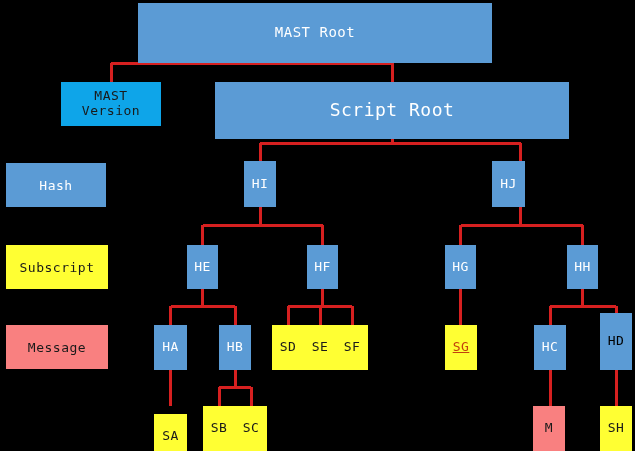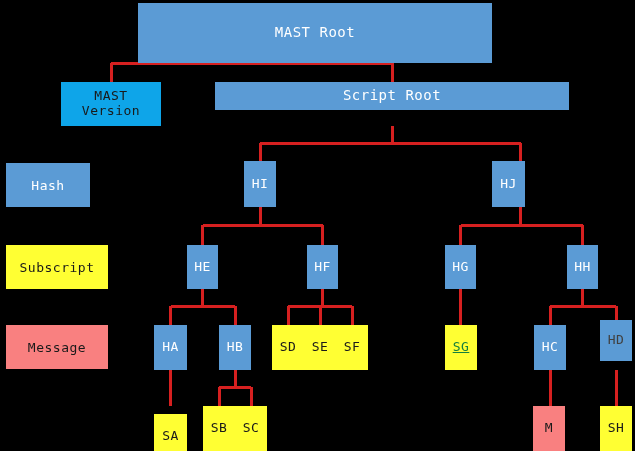--- a/index.html
+++ b/index.html
@@ -90,36 +90,36 @@
       <line x1="235" y1="370" x2="235" y2="387" stroke="#d62020" stroke-width="3" shape-rendering="crispEdges"></line>
       <line x1="219" y1="387" x2="251" y2="387" stroke="#d62020" stroke-width="3" shape-rendering="crispEdges"></line>
       <line x1="219" y1="387" x2="219" y2="406" stroke="#d62020" stroke-width="3" shape-rendering="crispEdges"></line>
       <line x1="251" y1="387" x2="251" y2="406" stroke="#d62020" stroke-width="3" shape-rendering="crispEdges"></line>
       <line x1="550" y1="370" x2="550" y2="406" stroke="#d62020" stroke-width="3" shape-rendering="crispEdges"></line>
       <line x1="616" y1="370" x2="616" y2="406" stroke="#d62020" stroke-width="3" shape-rendering="crispEdges"></line>
     </svg>
 <div class="node-box" style="left: 138px; top: 3px; width: 354px; height: 60px; background: rgb(91, 155, 213); color: rgb(255, 255, 255); font-size: 14px;">MAST Root</div>
     <div class="node-box" style="left: 61px; top: 82px; width: 100px; height: 44px; background: #0ea5e9; color: rgb(26, 26, 26); font-size: 13px;">MAST
 Version</div>
-    <div class="node-box" style="left: 215px; top: 82px; width: 354px; height: 28px; background: rgb(91, 155, 213); color: rgb(255, 255, 255); font-size: 14px;">Script Root</div>
+    <div class="node-box" style="left: 215px; top: 82px; width: 354px; height: 57px; background: rgb(91, 155, 213); color: rgb(255, 255, 255); font-size: 18px;">Script Root</div>
     <div class="node-box" style="left: 244px; top: 161px; width: 32px; height: 46px; background: rgb(91, 155, 213); color: rgb(255, 255, 255); font-size: 13px;">HI</div>
     <div class="node-box" style="left: 492px; top: 161px; width: 33px; height: 46px; background: rgb(91, 155, 213); color: rgb(255, 255, 255); font-size: 13px;">HJ</div>
     <div class="node-box" style="left: 187px; top: 245px; width: 31px; height: 44px; background: rgb(91, 155, 213); color: rgb(255, 255, 255); font-size: 13px;">HE</div>
     <div class="node-box" style="left: 307px; top: 245px; width: 31px; height: 44px; background: rgb(91, 155, 213); color: rgb(255, 255, 255); font-size: 13px;">HF</div>
     <div class="node-box" style="left: 445px; top: 245px; width: 31px; height: 44px; background: rgb(91, 155, 213); color: rgb(255, 255, 255); font-size: 13px;">HG</div>
     <div class="node-box" style="left: 567px; top: 245px; width: 31px; height: 44px; background: rgb(91, 155, 213); color: rgb(255, 255, 255); font-size: 13px;">HH</div>
     <div class="node-box" style="left: 154px; top: 325px; width: 33px; height: 45px; background: rgb(91, 155, 213); color: rgb(255, 255, 255); font-size: 13px;">HA</div>
     <div class="node-box" style="left: 219px; top: 325px; width: 32px; height: 45px; background: rgb(91, 155, 213); color: rgb(255, 255, 255); font-size: 13px;">HB</div>
     <div class="node-box" style="left: 272px; top: 325px; width: 32px; height: 45px; background: rgb(255, 255, 51); color: rgb(26, 26, 26); font-size: 13px;">SD</div>
     <div class="node-box" style="left: 304px; top: 325px; width: 32px; height: 45px; background: rgb(255, 255, 51); color: rgb(26, 26, 26); font-size: 13px;">SE</div>
     <div class="node-box" style="left: 336px; top: 325px; width: 32px; height: 45px; background: rgb(255, 255, 51); color: rgb(26, 26, 26); font-size: 13px;">SF</div>
-    <div class="node-box" style="left: 445px; top: 325px; width: 32px; height: 45px; background: rgb(255, 255, 51); color: #15803d; font-size: 13px; text-decoration: underline;">SG</div>
+    <div class="node-box" style="left: 445px; top: 325px; width: 32px; height: 45px; background: rgb(255, 255, 51); color: #c2410c; font-size: 13px; text-decoration: underline;">SG</div>
     <div class="node-box" style="left: 534px; top: 325px; width: 32px; height: 45px; background: rgb(91, 155, 213); color: rgb(255, 255, 255); font-size: 13px;">HC</div>
-    <div class="node-box" style="left: 600px; top: 320px; width: 32px; height: 41px; background: rgb(91, 155, 213); color: #404040; font-size: 13px;">HD</div>
+    <div class="node-box" style="left: 600px; top: 313px; width: 32px; height: 57px; background: rgb(91, 155, 213); color: #000000; font-size: 13px;">HD</div>
     <div class="node-box" style="left: 154px; top: 406px; width: 33px; height: 45px; background: rgb(255, 255, 51); color: rgb(26, 26, 26); font-size: 13px; margin-top: 8px;">SA</div>
     <div class="node-box" style="left: 203px; top: 406px; width: 32px; height: 45px; background: rgb(255, 255, 51); color: rgb(26, 26, 26); font-size: 13px;">SB</div>
     <div class="node-box" style="left: 235px; top: 406px; width: 32px; height: 45px; background: rgb(255, 255, 51); color: rgb(26, 26, 26); font-size: 13px;">SC</div>
     <div class="node-box" style="left: 533px; top: 406px; width: 32px; height: 45px; background: rgb(249, 128, 128); color: rgb(26, 26, 26); font-size: 13px;">M</div>
     <div class="node-box" style="left: 600px; top: 406px; width: 32px; height: 45px; background: rgb(255, 255, 51); color: rgb(26, 26, 26); font-size: 13px;">SH</div>
-    <div class="legend-box" style="left: 6px; top: 163px; width: 84px; height: 44px; background: rgb(91, 155, 213); color: rgb(255, 255, 255); font-size: 13px;">Hash</div>
+    <div class="legend-box" style="left: 6px; top: 163px; width: 100px; height: 44px; background: rgb(91, 155, 213); color: rgb(255, 255, 255); font-size: 13px;">Hash</div>
     <div class="legend-box" style="left: 6px; top: 245px; width: 102px; height: 44px; background: rgb(255, 255, 51); color: rgb(26, 26, 26); font-size: 13px;">Subscript</div>
     <div class="legend-box" style="left: 6px; top: 325px; width: 102px; height: 44px; background: rgb(249, 128, 128); color: rgb(26, 26, 26); font-size: 13px;">Message</div>
   </div>
 
 </body></html>

